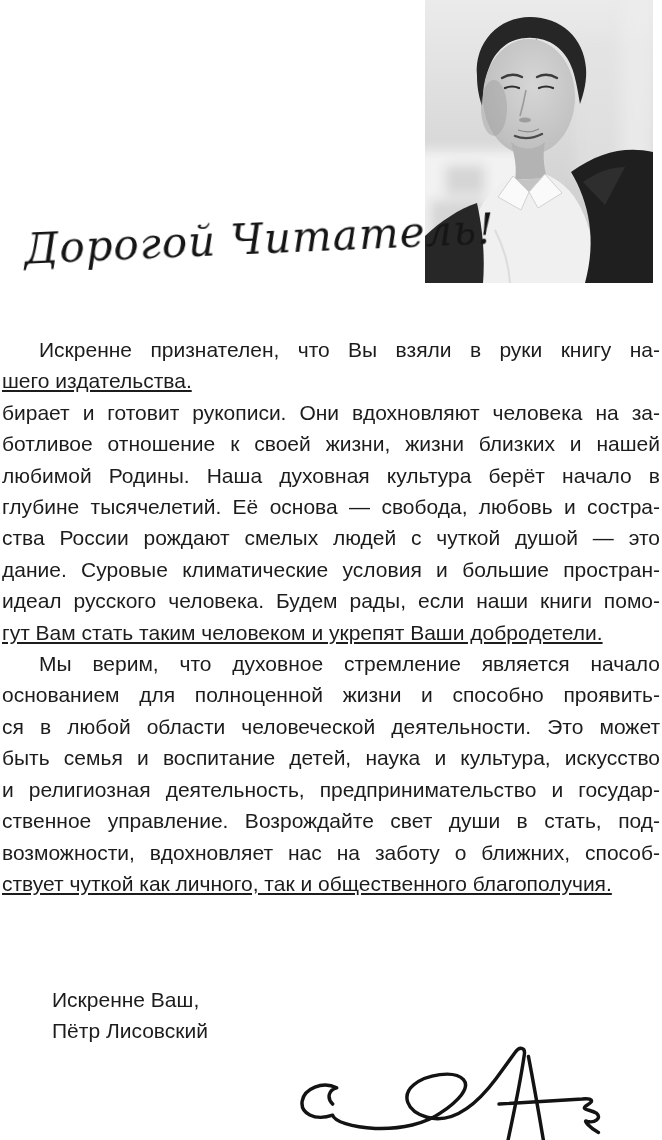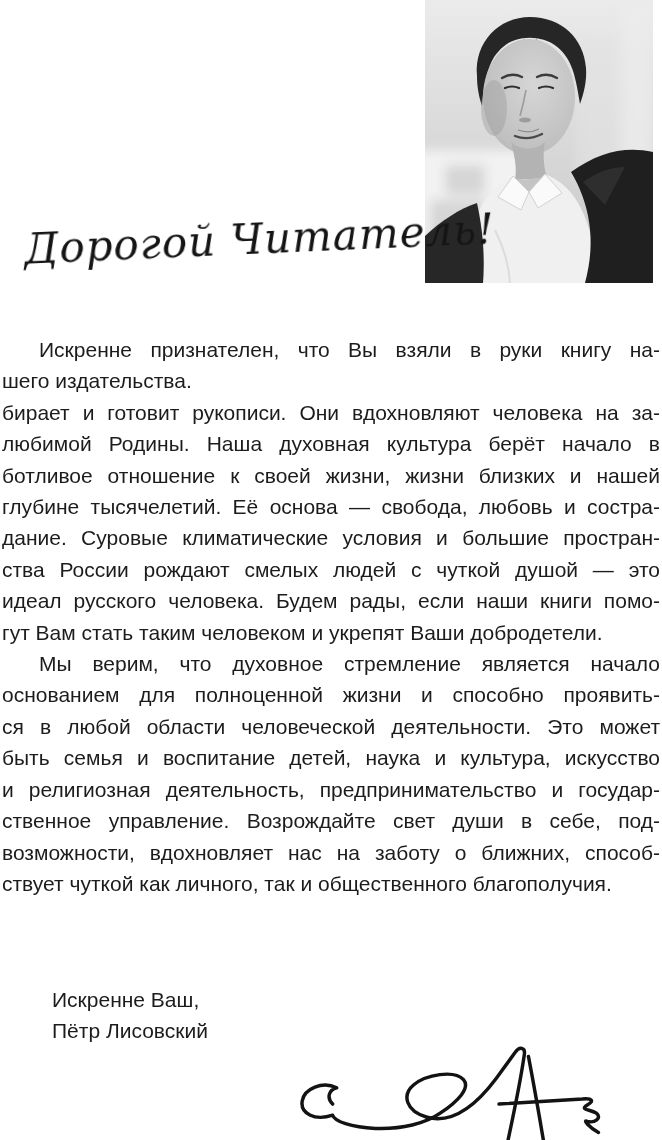--- a/index.html
+++ b/index.html
@@ -48,21 +48,21 @@
     line-height: 31.4px;
     color: #1c1c1c;
     margin-top: 12px;
   }
   .line {
     text-align: justify;
     text-align-last: justify;
     white-space: nowrap;
   }
   .line.indent { text-indent: 37px; }
-  .line.para-last { text-align-last: left; white-space: normal; }
+  .line.para-last { text-align-last: left; white-space: normal; text-decoration: underline; }
 
   
   .sig-block {
     position: absolute;
     left: 52px; top: 984px;
     font-size: 21px;
     line-height: 31px;
     color: #1c1c1c;
   }
 
@@ -138,33 +138,33 @@
       <path d="M 0,283 L 0,236 C 16,221 34,209 52,203 C 58,230 60,258 58,283 Z" fill="#272727"></path>
     </svg>
   </div>
 
   <div class="script-heading">Дорогой Читатель!</div>
 
   <div class="body-text">
     <div class="line indent">Искренне признателен, что Вы взяли в руки книгу на-</div>
     <div class="line para-last">шего издательства.</div>
     <div class="line">бирает и готовит рукописи. Они вдохновляют человека на за-</div>
+    <div class="line">ботливое отношение к своей жизни, жизни близких и нашей</div>
     <div class="line">любимой Родины. Наша духовная культура берёт начало в</div>
-    <div class="line">ботливое отношение к своей жизни, жизни близких и нашей</div>
     <div class="line">глубине тысячелетий. Её основа — свобода, любовь и состра-</div>
+    <div class="line">ства России рождают смелых людей с чуткой душой — это</div>
     <div class="line">дание. Суровые климатические условия и большие простран-</div>
-    <div class="line">ства России рождают смелых людей с чуткой душой — это</div>
     <div class="line">идеал русского человека. Будем рады, если наши книги помо-</div>
     <div class="line para-last">гут Вам стать таким человеком и укрепят Ваши добродетели.</div>
     <div class="line indent">Мы верим, что духовное стремление является начало</div>
     <div class="line">основанием для полноценной жизни и способно проявить-</div>
     <div class="line">ся в любой области человеческой деятельности. Это может</div>
     <div class="line">быть семья и воспитание детей, наука и культура, искусство</div>
     <div class="line">и религиозная деятельность, предпринимательство и государ-</div>
-    <div class="line">ственное управление. Возрождайте свет души в себе, под-</div>
+    <div class="line">ственное управление. Возрождайте свет души в стать, под-</div>
     <div class="line">возможности, вдохновляет нас на заботу о ближних, способ-</div>
     <div class="line para-last">ствует чуткой как личного, так и общественного благополучия.</div>
   </div>
 
   <div class="sig-block">
     <div>Искренне Ваш,</div>
     <div>Пётр Лисовский</div>
   </div>
 
   <div class="autograph">

